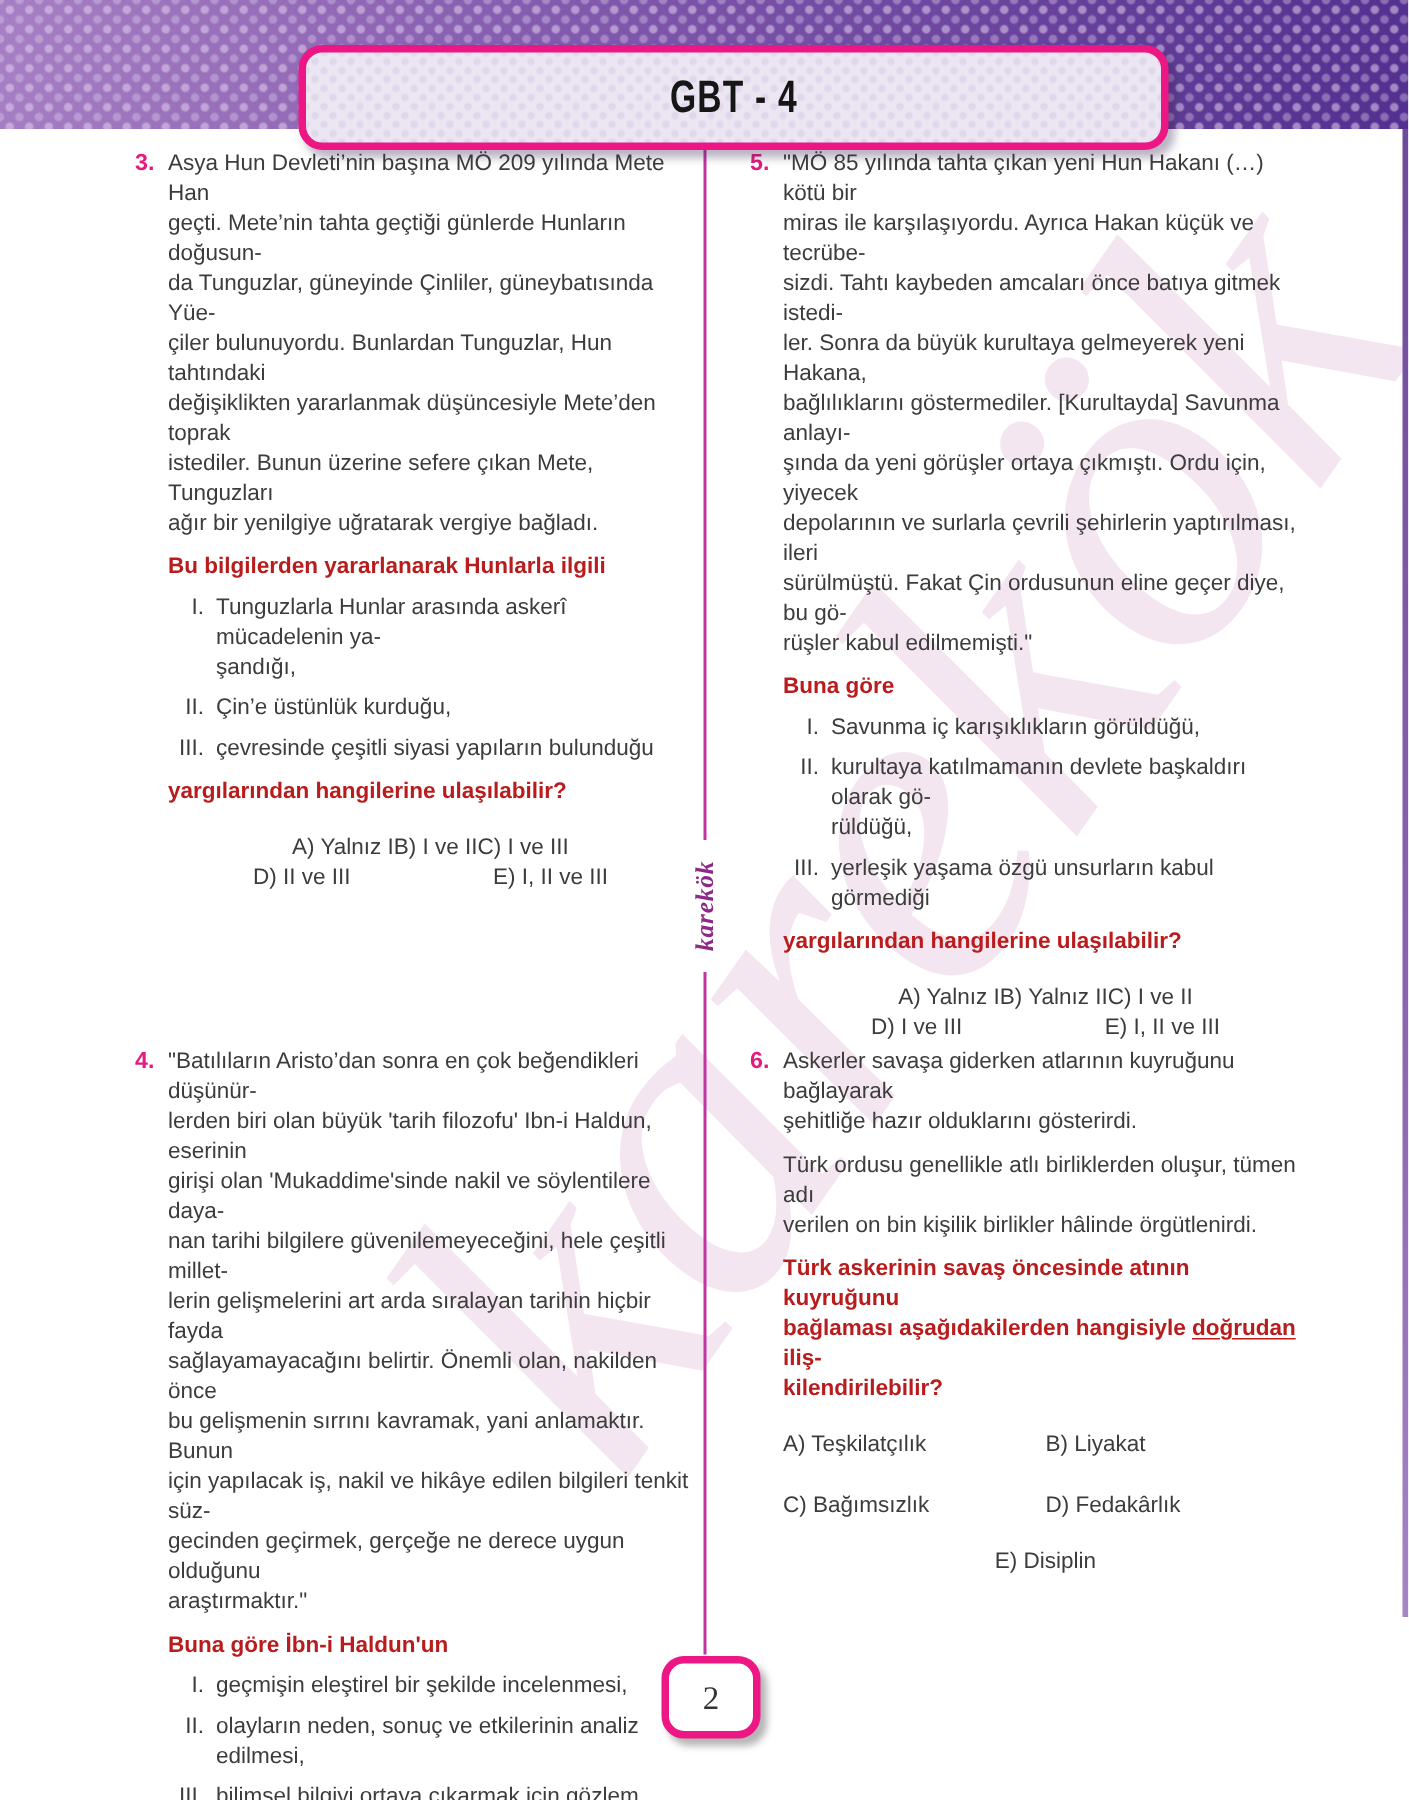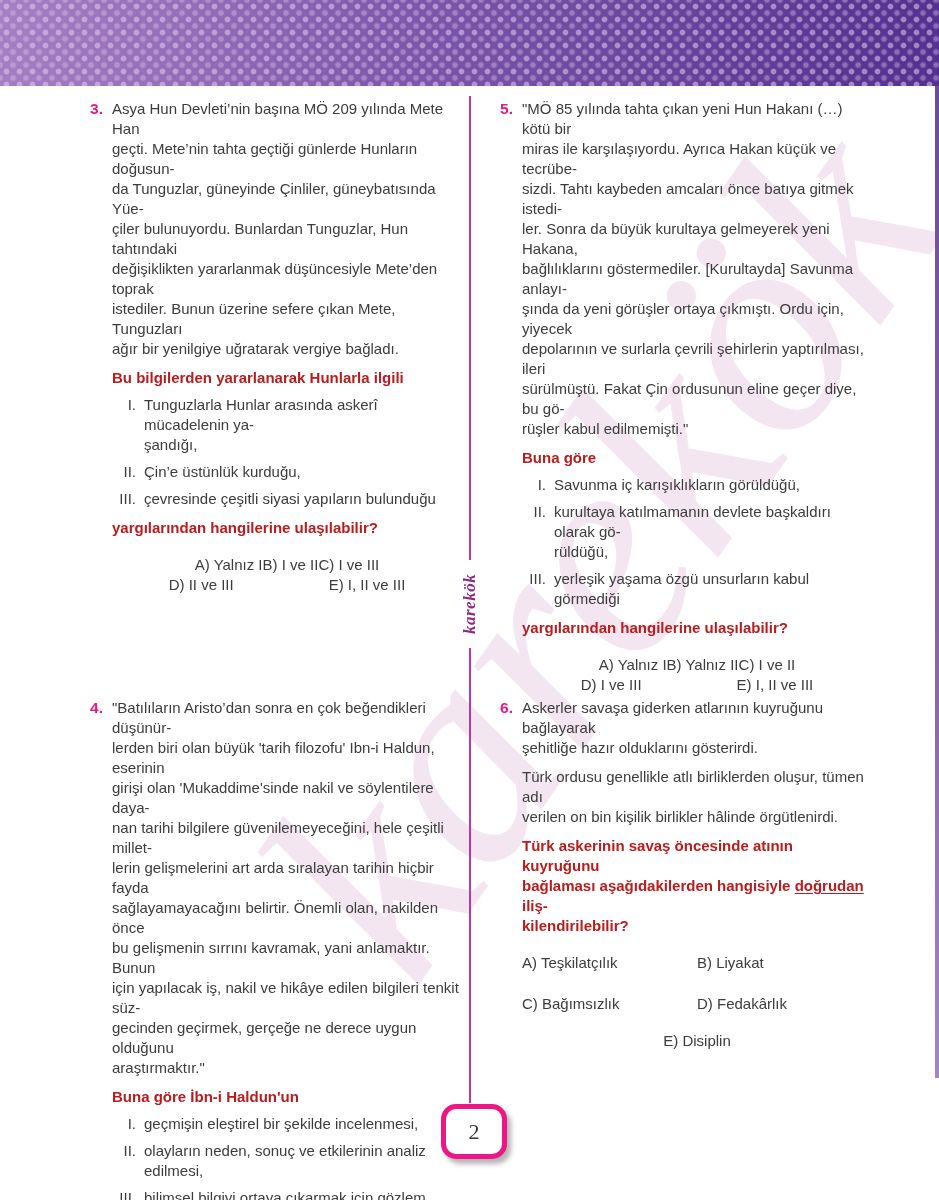--- a/index.html
+++ b/index.html
@@ -82,20 +82,23 @@
   .uline{text-decoration:underline;text-underline-offset:2px;}
 </style>
 </head>
 <body>
 
 <div class="sheet">
 
   <div class="watermark">karekök</div>
 
   <div class="header-band"></div>
+  <div class="title-box">
+    <span class="title-text">GBT - 4</span>
+  </div>
 
   <div class="right-strip"></div>
   <div class="divider-seg divider-top"></div>
   <div class="divider-seg divider-bottom"></div>
   <div class="divider-label">karekök</div>
 
   <div class="question q3">
     <div class="qnum">3.</div>
     <div>
       <div class="para">Asya Hun Devleti’nin başına MÖ 209 yılında Mete Han

